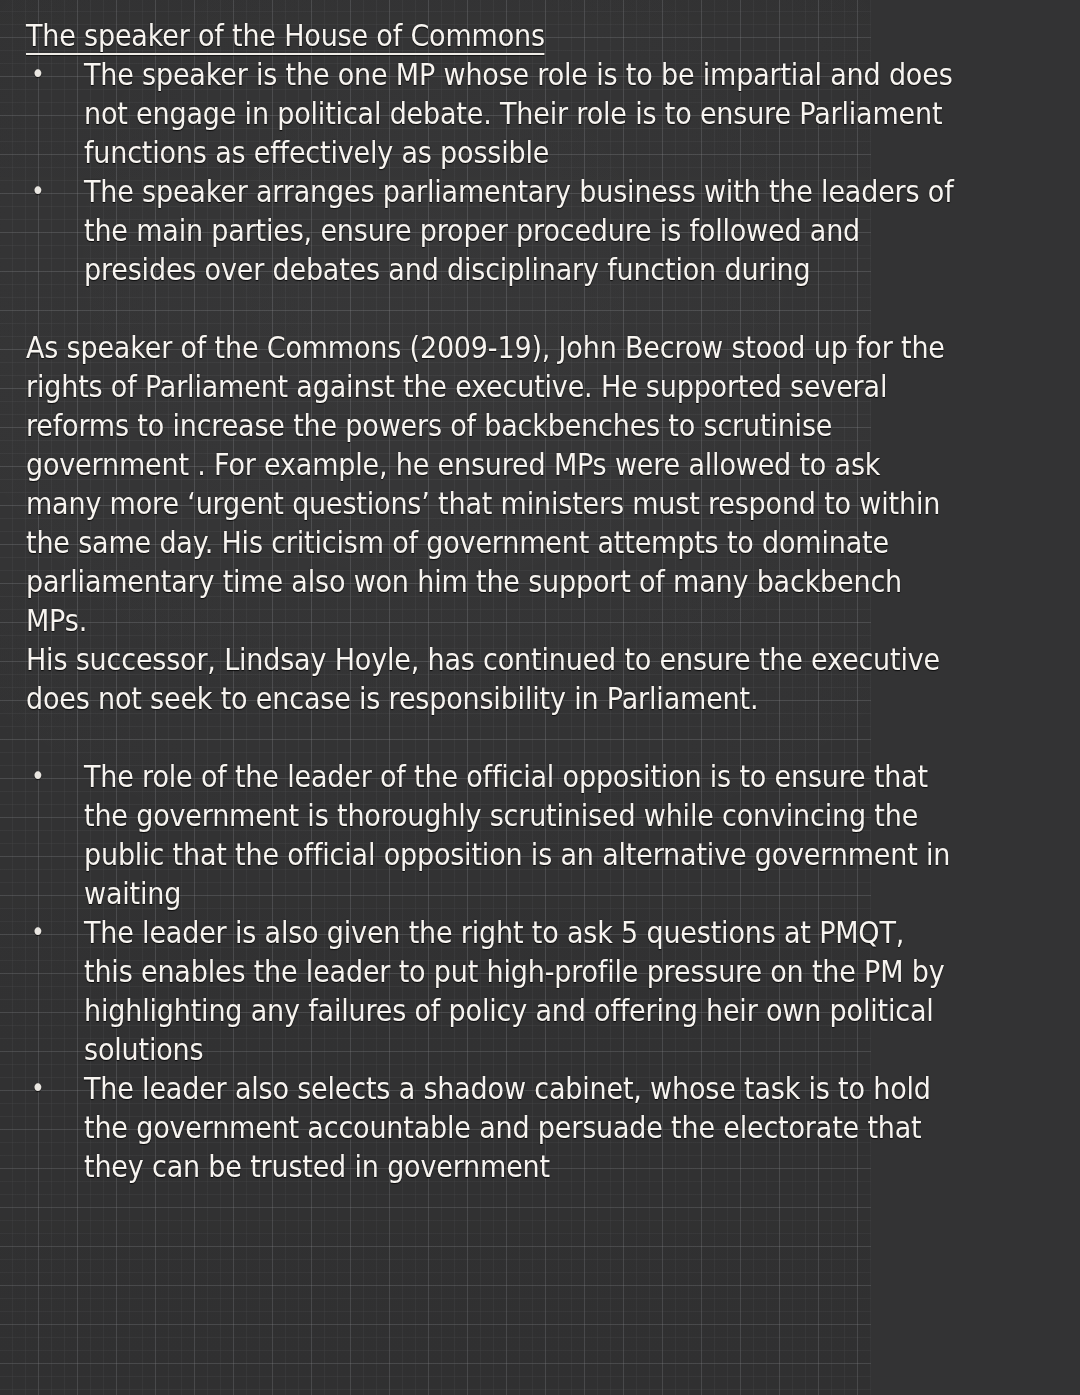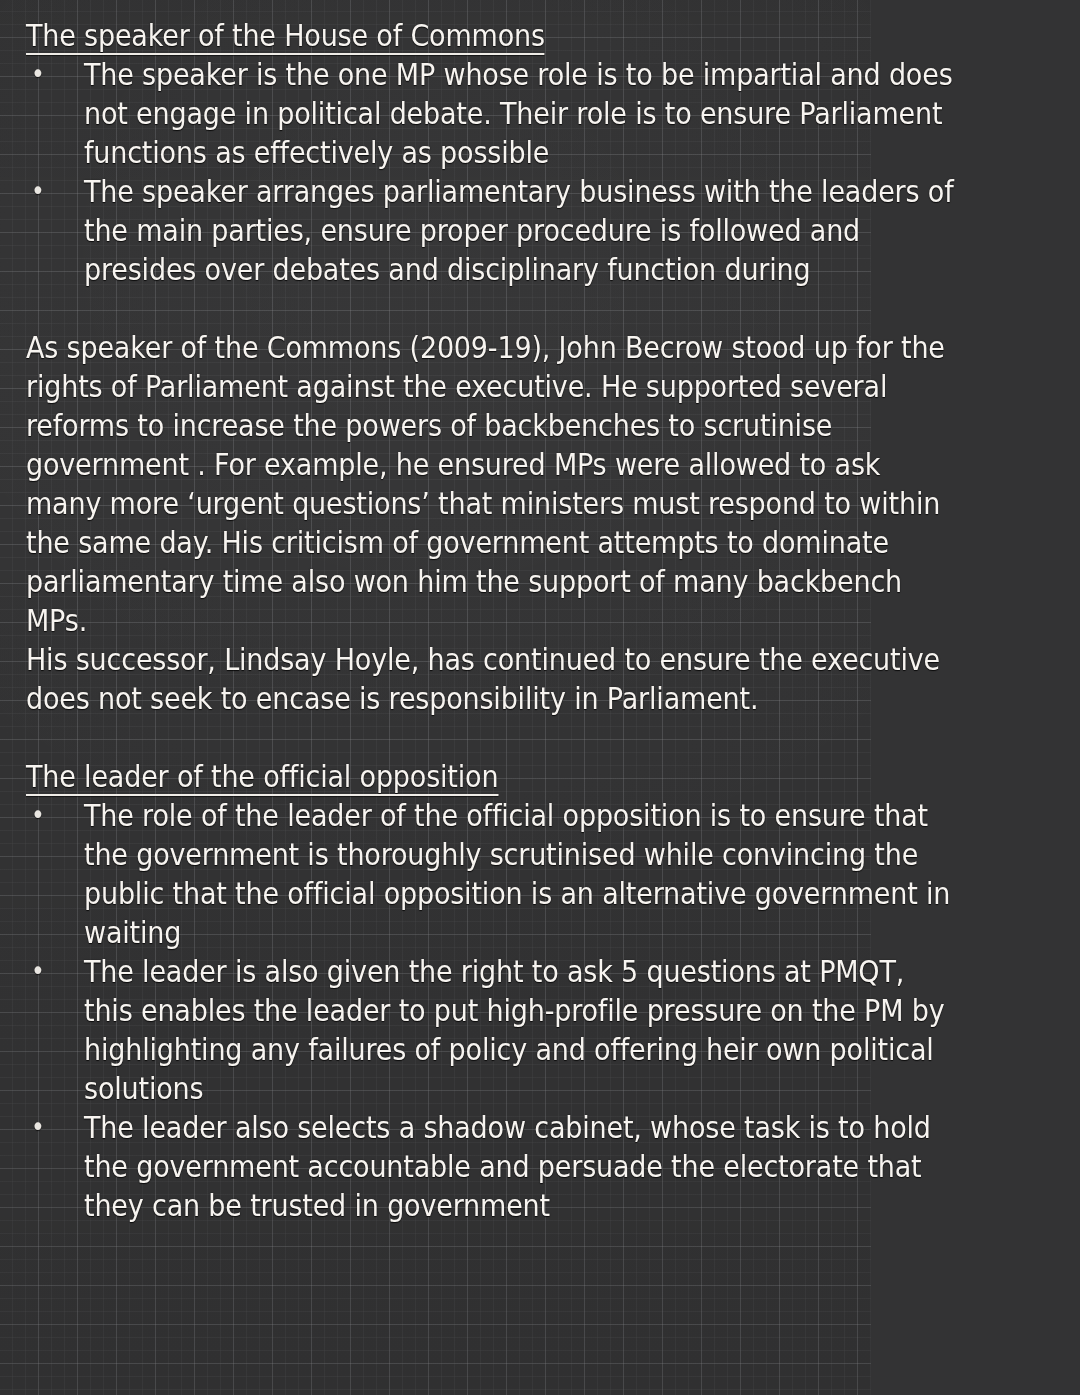--- a/index.html
+++ b/index.html
@@ -158,23 +158,20 @@
 
     <div class="para-block">
       <p class="hw para-wide">As speaker of the Commons (2009-19), John Becrow stood up for the rights of Parliament against the executive. He supported several reforms to increase the powers of backbenches to scrutinise government . For example, he ensured MPs were allowed to ask many more ‘urgent questions’ that ministers must respond to within the same day. His criticism of government attempts to dominate parliamentary time also won him the support of many backbench MPs.</p>
       <p class="hw para-wide">His successor, Lindsay Hoyle, has continued to ensure the executive does not seek to encase is responsibility in Parliament.</p>
     </div>
 
     <div class="block-gap"></div>
 
     <div>
 
-      <div class="heading-row">
-        <span class="hw section-heading">The leader of the official opposition</span>
-      </div>
 
       <ul class="bullets">
         <li>
           <span class="hw bullet-dot">•</span>
           <span class="hw bullet-text bullet-wide">The role of the leader of the official opposition is to ensure that the government is thoroughly scrutinised while convincing the public that the official opposition is an alternative government in waiting</span>
         </li>
         <li>
           <span class="hw bullet-dot">•</span>
           <span class="hw bullet-text bullet-wide">The leader is also given the right to ask 5 questions at PMQT, this enables the leader to put high-profile pressure on the PM by highlighting any failures of policy and offering heir own political solutions</span>
         </li>

